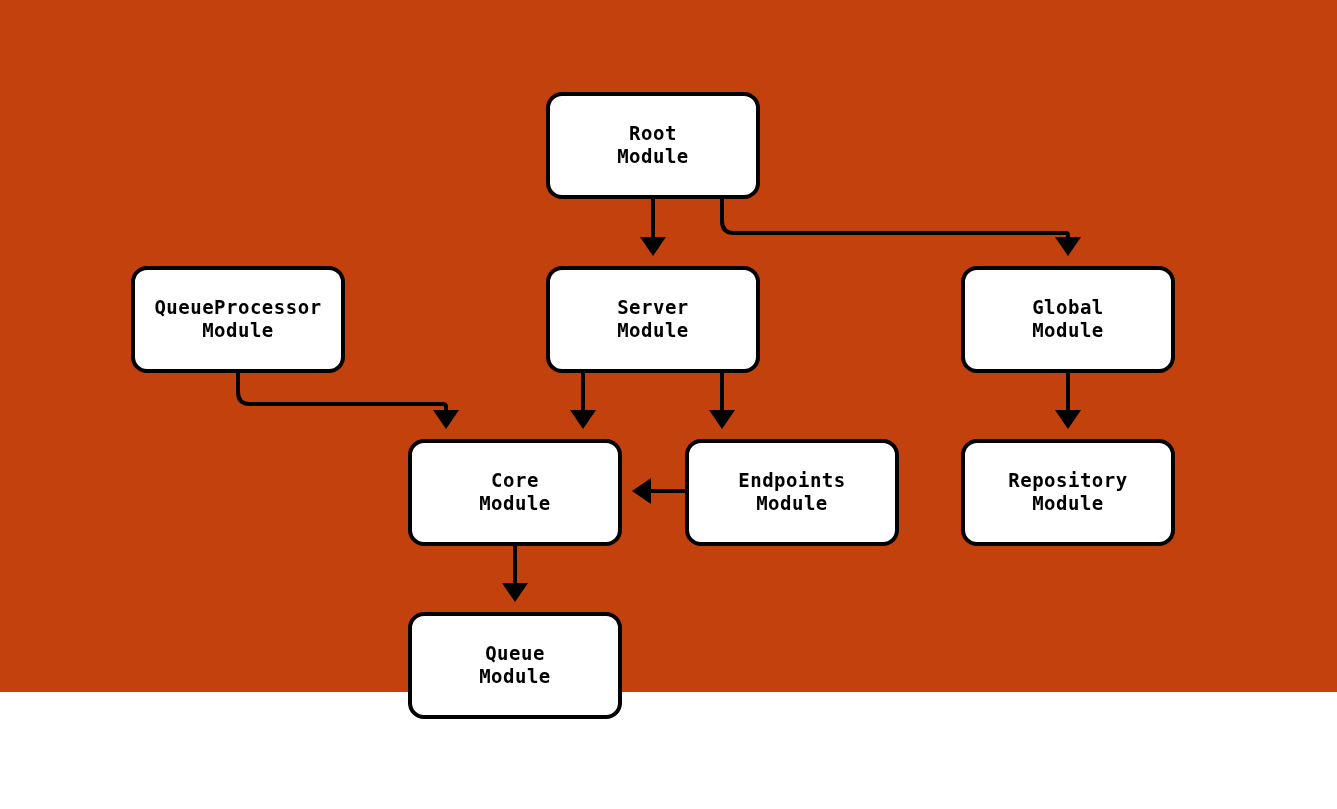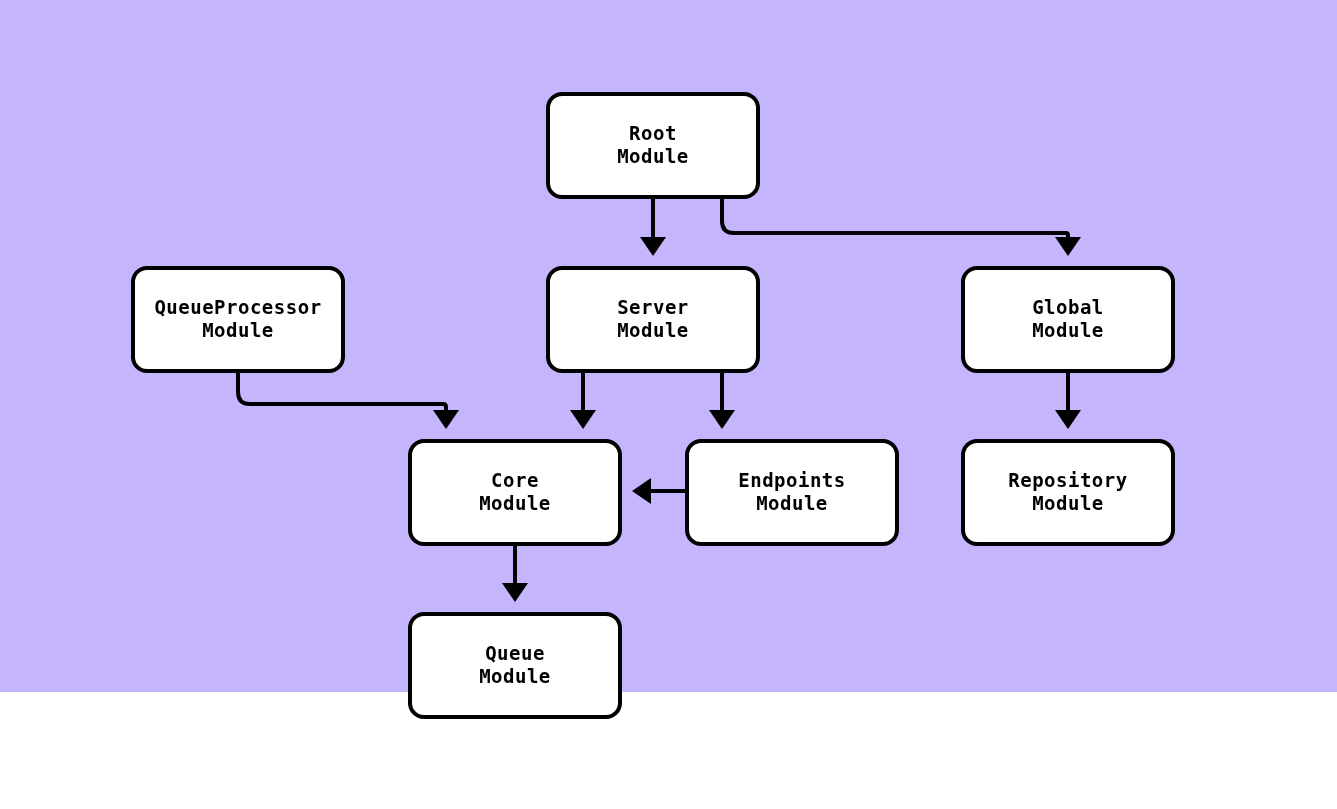--- a/index.html
+++ b/index.html
@@ -11,21 +11,21 @@
   body {
     width: 1337px;
     height: 809px;
     font-family: "DejaVu Sans Mono", "Liberation Mono", monospace;
     overflow: hidden;
   }
   #diagram-root {
     position: relative;
     width: 1337px;
     height: 692px;
-    background: #c4b5fd;
+    background: #c2410c;
   }
   svg.diagram-canvas {
     position: absolute;
     top: 0;
     left: 0;
     width: 1337px;
     height: 809px;
     display: block;
   }
   .node-box {

